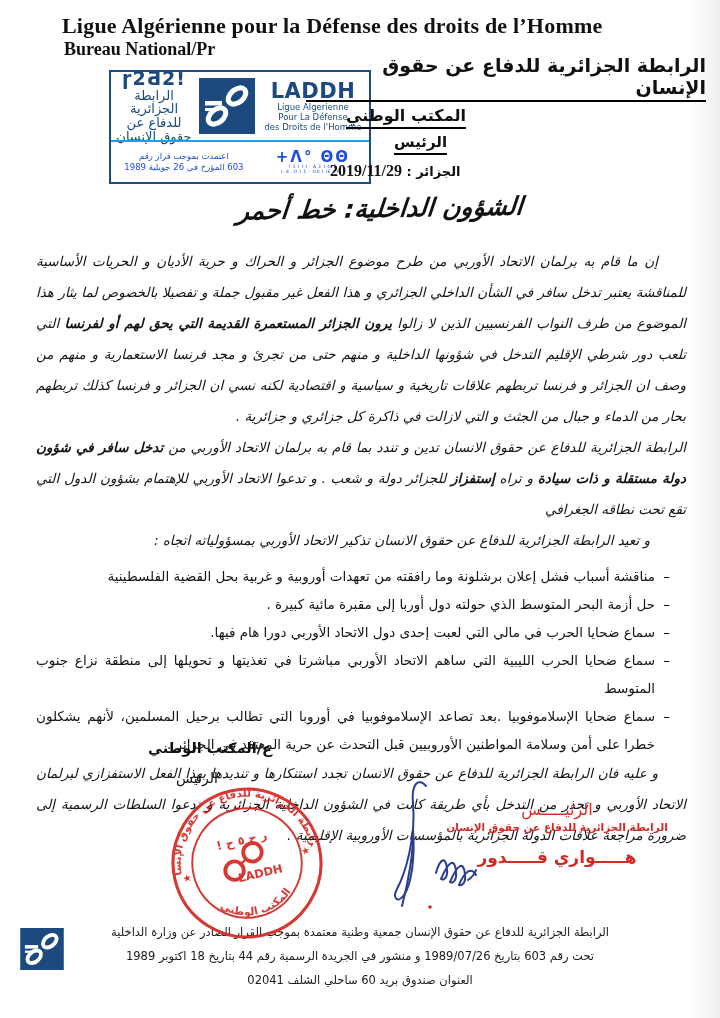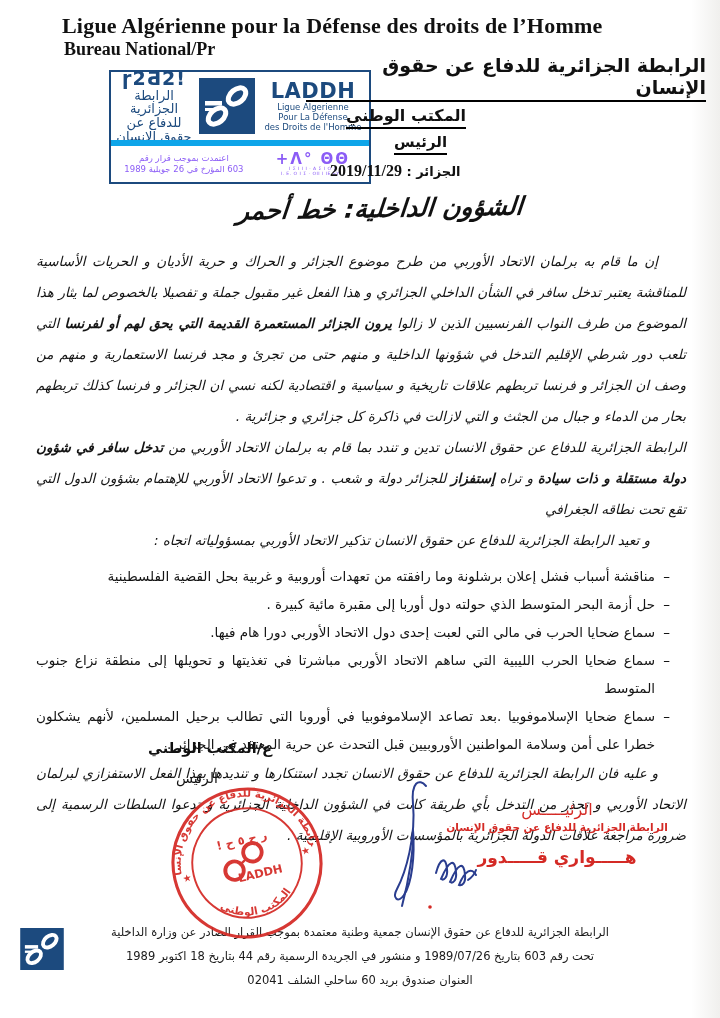--- a/index.html
+++ b/index.html
@@ -17,21 +17,21 @@
   .logo-box{position:absolute;left:62px;top:70px;width:258px;height:110px;
     border:2px solid #1c4a7e;display:flex;flex-direction:column;background:#fff;margin-left:47px;}
   .logo-row1{display:flex;height:68px;align-items:center;}
   .logo-left{width:86px;text-align:center;color:#1c4a7e;line-height:1.05;}
   .tifinagh-big{font-size:19px;font-weight:bold;letter-spacing:1px;}
   .logo-ar-small{font-size:13px;direction:rtl;}
   .logo-mid{width:60px;display:flex;justify-content:center;}
   .logo-right{flex:1;text-align:center;color:#1c4a7e;line-height:1.15;}
   .laddh{font-size:21px;font-weight:bold;letter-spacing:.5px;}
   .logo-fr-small{font-size:8.5px;}
-  .logo-row2{border-top:6px solid #0ea5e9;flex:1;display:flex;align-items:center;color:#8b5cf6;}
+  .logo-row2{border-top:2px solid #0ea5e9;flex:1;display:flex;align-items:center;color:#1d4ed8;}
   .accr{flex:1.3;direction:rtl;text-align:center;font-size:8.5px;line-height:1.3;}
   .symbols{flex:1;text-align:center;line-height:1;}
   .tif-sym{font-size:15px;font-weight:bold;letter-spacing:2px;}
   .sym-cap{font-size:4.5px;letter-spacing:.5px;}
   
   .ar-head{position:absolute;right:14px;top:54px;width:400px;display:flex;
     flex-direction:column;align-items:flex-end;direction:rtl;}
   .ar-head .l1{font-size:19px;font-weight:bold;border-bottom:2px solid #000;padding-bottom:2px;}
   .ar-head .l2{font-size:16px;font-weight:bold;border-bottom:2px solid #000;margin-left:40px;margin-top:4px;padding-bottom:2px;}
   .ar-head .l3{font-size:15px;font-weight:bold;border-bottom:2px solid #000;margin-left:88px;margin-top:4px;padding-bottom:2px;}

